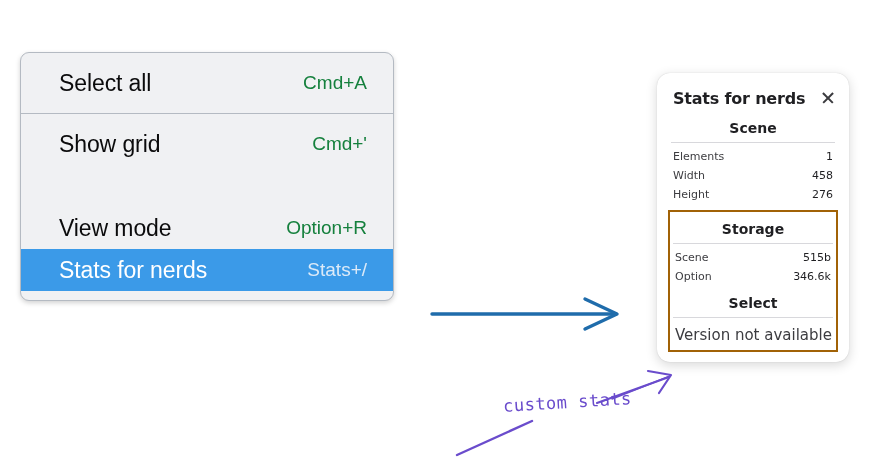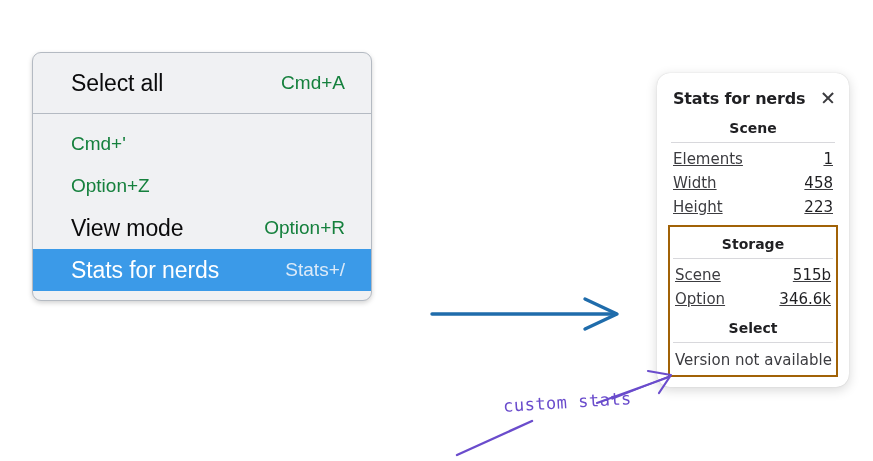--- a/index.html
+++ b/index.html
@@ -13,23 +13,23 @@
     height: 461px;
     position: relative;
     overflow: hidden;
     font-family: "Liberation Sans", sans-serif;
     -webkit-font-smoothing: antialiased;
   }
 
   
   #context-menu {
     position: absolute;
-    left: 32px;
+    left: 20px;
     top: 52px;
-    width: 340px;
+    width: 374px;
     background: #f0f1f3;
     border: 1px solid #b4bac2;
     border-radius: 9px;
     box-shadow: 0 2px 5px rgba(0,0,0,0.18);
     box-sizing: border-box;
     overflow: hidden;
   }
   .menu-section { padding: 9px 0; }
   .menu-section.sec-top { padding: 9px 0 9px; }
   .menu-divider {
@@ -124,24 +124,23 @@
   }
   .sec-rule {
     height: 1px;
     background: #d8d8dc;
     margin: 0 0 4px;
   }
   .stat-row {
     display: flex;
     justify-content: space-between;
     align-items: baseline;
-    font-size: 15px;
+    font-size: 11px;
     color: #3c3c40;
     padding: 3px 2px;
-    text-decoration: underline;
   }
   .stat-row .sr-val { color: #1f1f22; }
   .version-text {
     font-size: 15px;
     color: #3c3c40;
     padding: 4px 2px 6px;
     white-space: nowrap;
   }
 
   
@@ -172,24 +171,24 @@
     <div class="menu-item">
       <span class="mi-label">Select all</span>
       <span class="mi-shortcut">Cmd+A</span>
     </div>
   </div>
 
   <div class="menu-divider"></div>
 
   <div class="menu-section">
     <div class="menu-item">
+      <span class="mi-label">Show grid</span>
       <span class="mi-shortcut">Cmd+'</span>
     </div>
     <div class="menu-item">
-      <span class="mi-shortcut">Option+Z</span>
     </div>
     <div class="menu-item">
       <span class="mi-label">View mode</span>
       <span class="mi-shortcut">Option+R</span>
     </div>
     <div class="menu-item selected">
       <span class="mi-label">Stats for nerds</span>
       <span class="mi-shortcut">Stats+/</span>
     </div>
   </div>
@@ -209,21 +208,21 @@
     <div class="stat-row">
       <span class="sr-key">Elements</span>
       <span class="sr-val">1</span>
     </div>
     <div class="stat-row">
       <span class="sr-key">Width</span>
       <span class="sr-val">458</span>
     </div>
     <div class="stat-row">
       <span class="sr-key">Height</span>
-      <span class="sr-val">223</span>
+      <span class="sr-val">276</span>
     </div>
   </div>
 
   <div class="section-block boxed">
 
     <div>
       <div class="sec-title">Storage</div>
       <div class="sec-rule"></div>
       <div class="stat-row">
         <span class="sr-key">Scene</span>

